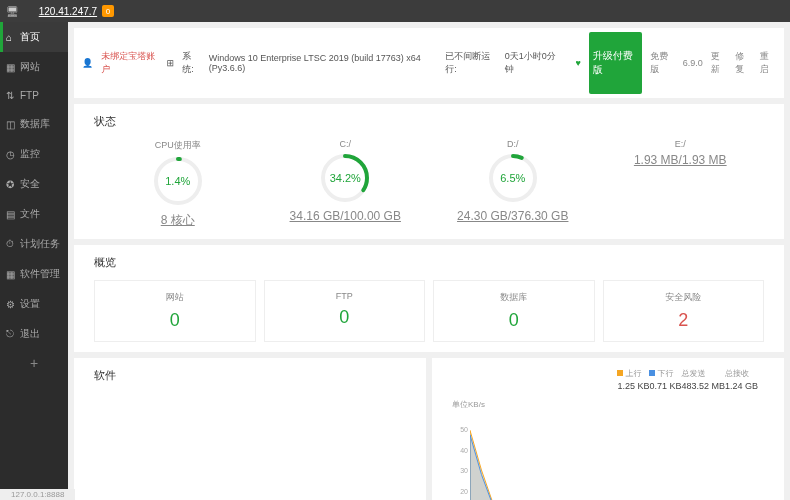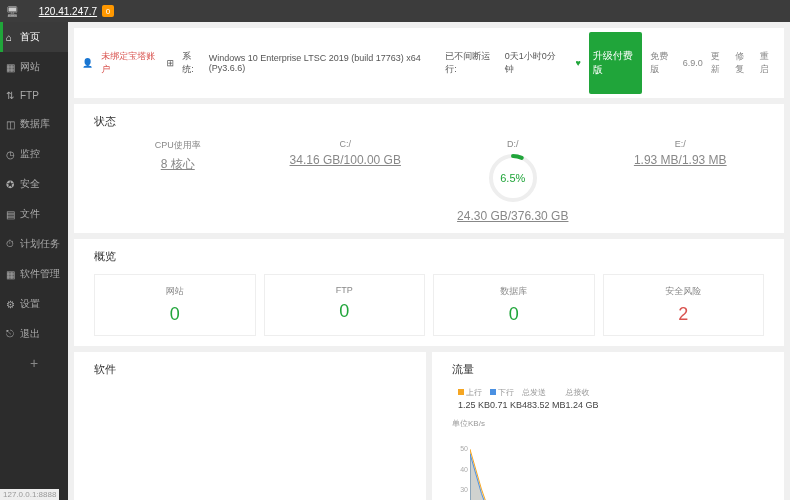--- a/index.html
+++ b/index.html
@@ -28,29 +28,29 @@
 .gauge-circle svg { transform: rotate(-90deg); }
 .gauge-circle .pct { position: absolute; top: 50%; left: 50%; transform: translate(-50%, -50%); font-size: 11px; color: #20a53a; }
 .gauge-sub { font-size: 12px; color: #888; text-decoration: underline; }
 .overview { display: flex; gap: 8px; }
 .ov-card { flex: 1; border: 1px solid #eee; text-align: center; padding: 10px 4px; cursor: pointer; }
 .ov-card .lbl { font-size: 9px; color: #888; margin-bottom: 6px; }
 .ov-card .val { font-size: 18px; color: #20a53a; }
 .ov-card .val.red { color: #d9534f; }
 .row2 { display: flex; gap: 6px; }
 .row2 .panel { flex: 1; min-height: 180px; }
-.traffic-stats { display: flex; justify-content: flex-start; font-size: 8px; color: #666; margin-bottom: 8px; padding: 0 6px; }
+.traffic-stats { display: flex; justify-content: flex-end; font-size: 8px; color: #666; margin-bottom: 8px; padding: 0 6px; }
 .traffic-stats .tstat { text-align: left; }
 .traffic-stats .tlbl { color: #999; margin-bottom: 2px; }
 .traffic-stats .tval { color: #444; font-size: 9px; }
 .legend-dot { display: inline-block; width: 6px; height: 6px; margin-right: 2px; }
 .chart-area { height: 110px; position: relative; padding-left: 18px; }
 .chart-ylabels { position: absolute; left: 0; top: 0; bottom: 0; width: 16px; display: flex; flex-direction: column; justify-content: space-between; text-align: right; font-size: 7px; color: #aaa; }
 .chart-title-small { font-size: 8px; color: #999; margin-bottom: 16px; }
-.footer-ip { position: fixed; bottom: 0; left: 0; background: #eee; color: #999; font-size: 8px; padding: 1px 3px; }
+.footer-ip { position: fixed; bottom: 0; left: 0; background: #eee; color: #999; font-size: 8px; padding: 1px 11px; }
 </style>
 </head>
 <body>
 
 <div class="top-bar">
   <span>🖥</span>
   <span class="ip">120.41.247.7</span>
   <span class="badge">0</span>
 </div>
 
@@ -120,24 +120,38 @@
       <span class="link">更新</span>
       <span class="link">修复</span>
       <span class="link">重启</span>
     </div>
 
     <div class="panel">
       <div class="panel-title">状态</div>
       <div class="gauges" id="gauges">
           <div class="gauge">
     <div class="gauge-label">CPU使用率</div>
+    <div class="gauge-circle">
+      <svg width="50" height="50">
+        <circle cx="25" cy="25" r="22" stroke="#eee" stroke-width="4" fill="none"></circle>
+        <circle cx="25" cy="25" r="22" stroke="#20a53a" stroke-width="4" fill="none" stroke-dasharray="1.935221074611312 138.23007675795088" stroke-linecap="round"></circle>
+      </svg>
+      <div class="pct">1.4%</div>
+    </div>
     <div class="gauge-sub">8 核心</div>
           </div>
           <div class="gauge">
     <div class="gauge-label">C:/</div>
+    <div class="gauge-circle">
+      <svg width="50" height="50">
+        <circle cx="25" cy="25" r="22" stroke="#eee" stroke-width="4" fill="none"></circle>
+        <circle cx="25" cy="25" r="22" stroke="#20a53a" stroke-width="4" fill="none" stroke-dasharray="47.27468625121921 138.23007675795088" stroke-linecap="round"></circle>
+      </svg>
+      <div class="pct">34.2%</div>
+    </div>
     <div class="gauge-sub">34.16 GB/100.00 GB</div>
           </div>
           <div class="gauge">
     <div class="gauge-label">D:/</div>
     <div class="gauge-circle">
       <svg width="50" height="50">
         <circle cx="25" cy="25" r="22" stroke="#eee" stroke-width="4" fill="none"></circle>
         <circle cx="25" cy="25" r="22" stroke="#20a53a" stroke-width="4" fill="none" stroke-dasharray="8.984954989266807 138.23007675795088" stroke-linecap="round"></circle>
       </svg>
       <div class="pct">6.5%</div>
@@ -171,21 +185,20 @@
                  <div class="val red">2</div>
           </div>
         </div>
     </div>
 
     <div class="row2">
       <div class="panel">
         <div class="panel-title">软件</div>
       </div>
       <div class="panel">
-        <div class="panel-title">流量</div>
         <div class="traffic-stats">
           <div class="tstat">
             <div class="tlbl"><span class="legend-dot" style="background:#f5a623"></span><span>上行</span></div>
             <div class="tval">1.25 KB</div>
           </div>
           <div class="tstat">
             <div class="tlbl"><span class="legend-dot" style="background:#4a90e2"></span><span>下行</span></div>
             <div class="tval">0.71 KB</div>
           </div>
           <div class="tstat">

